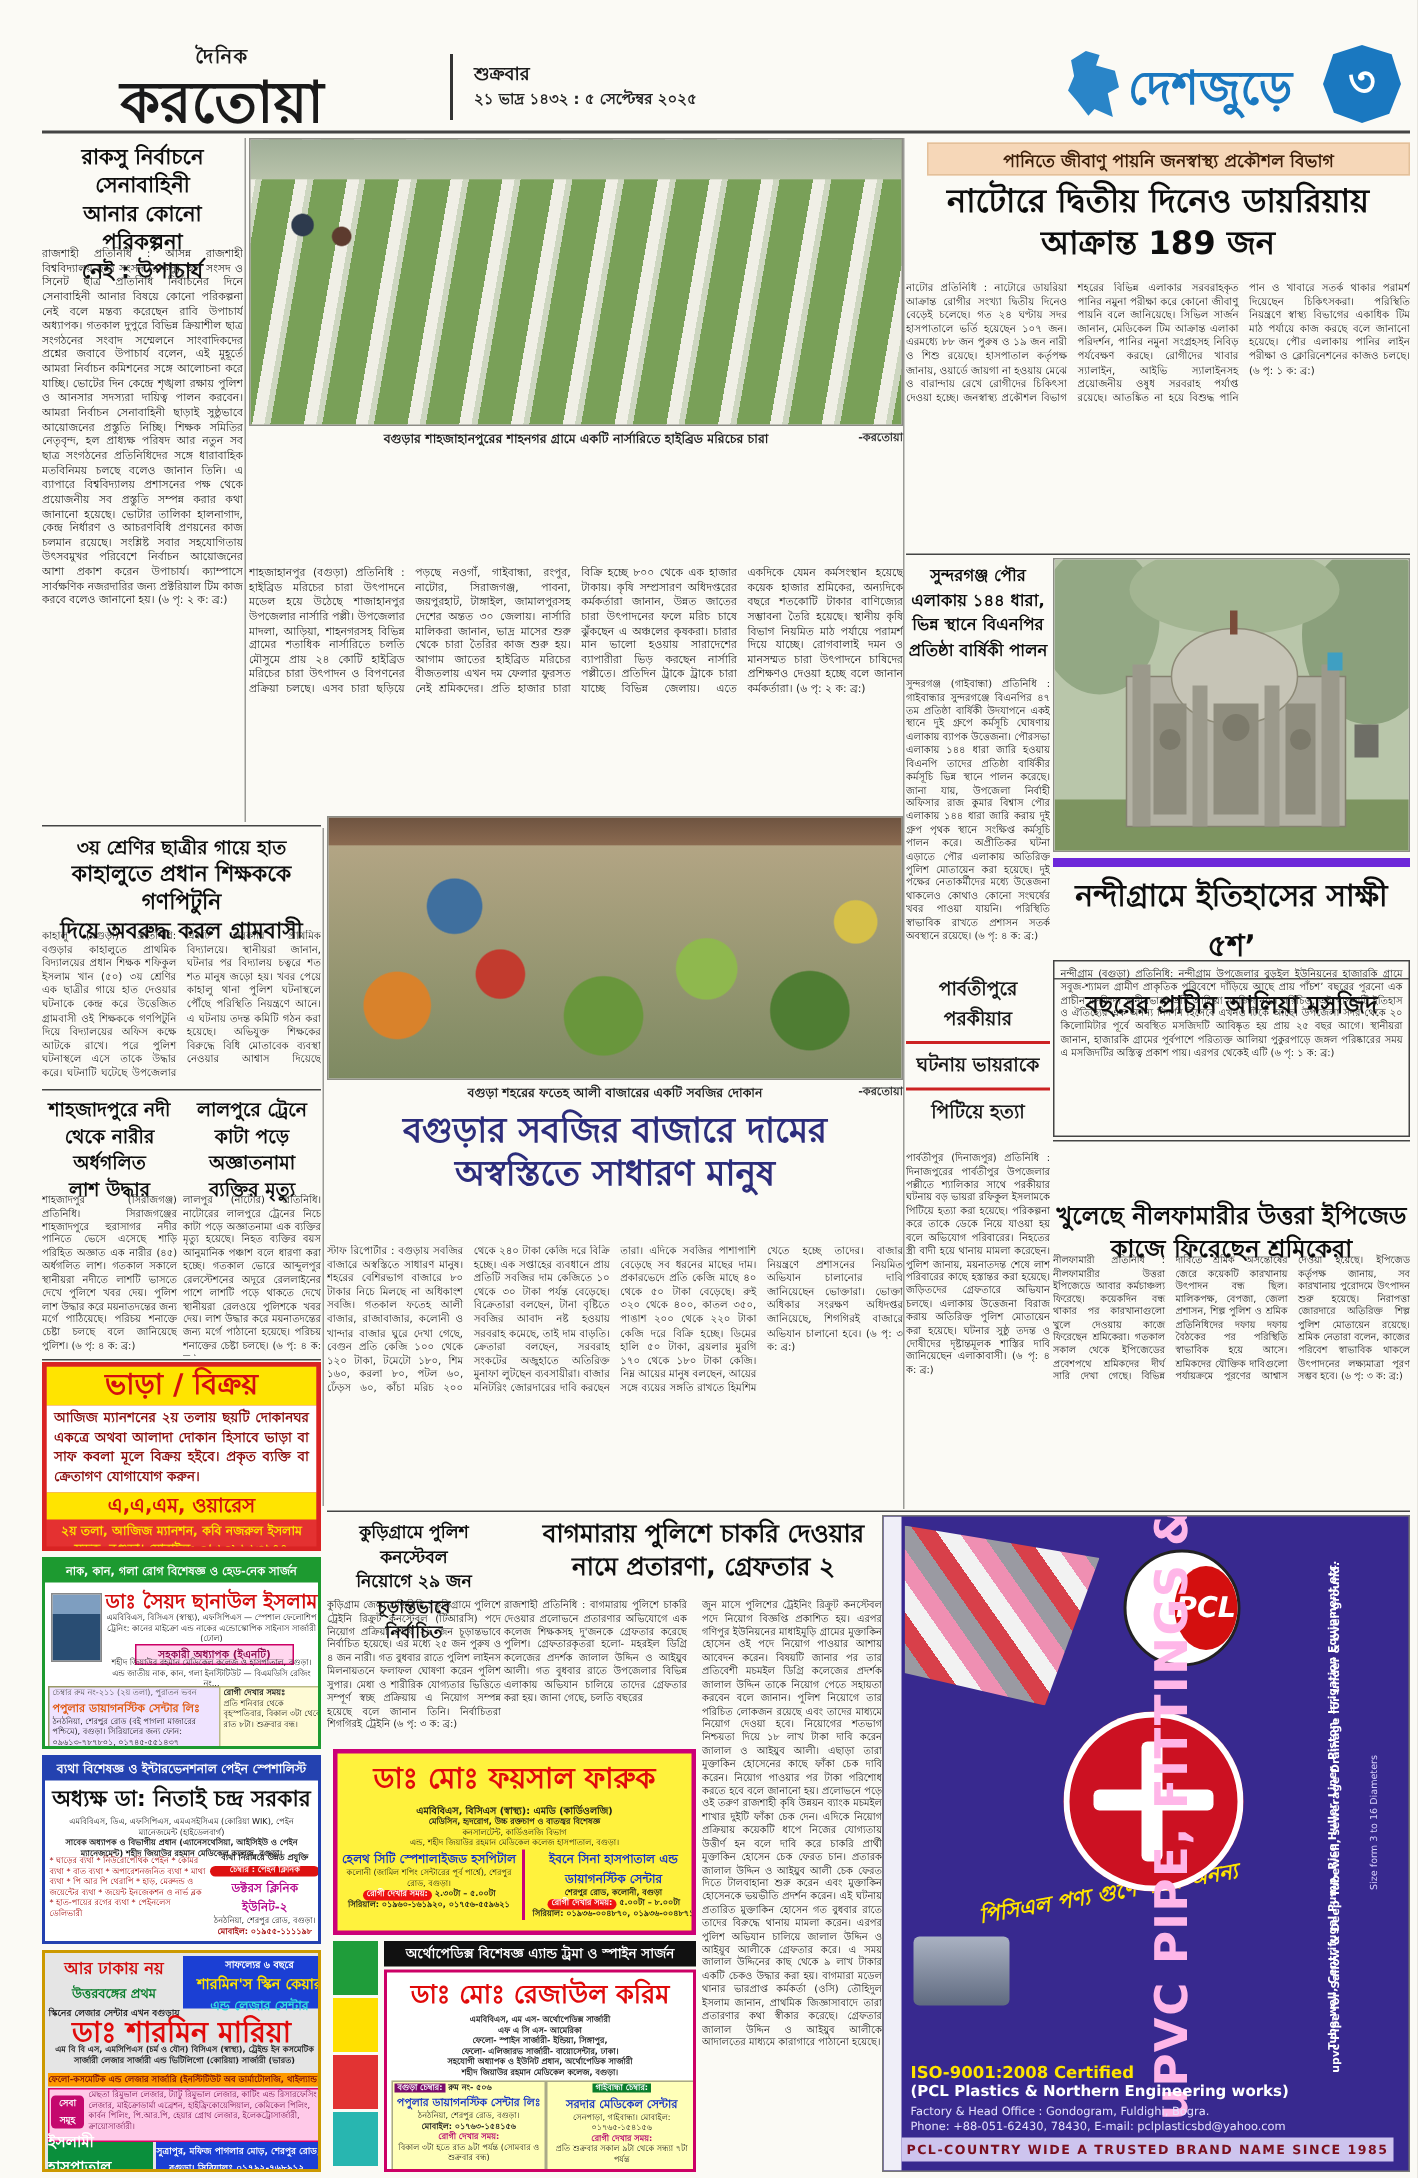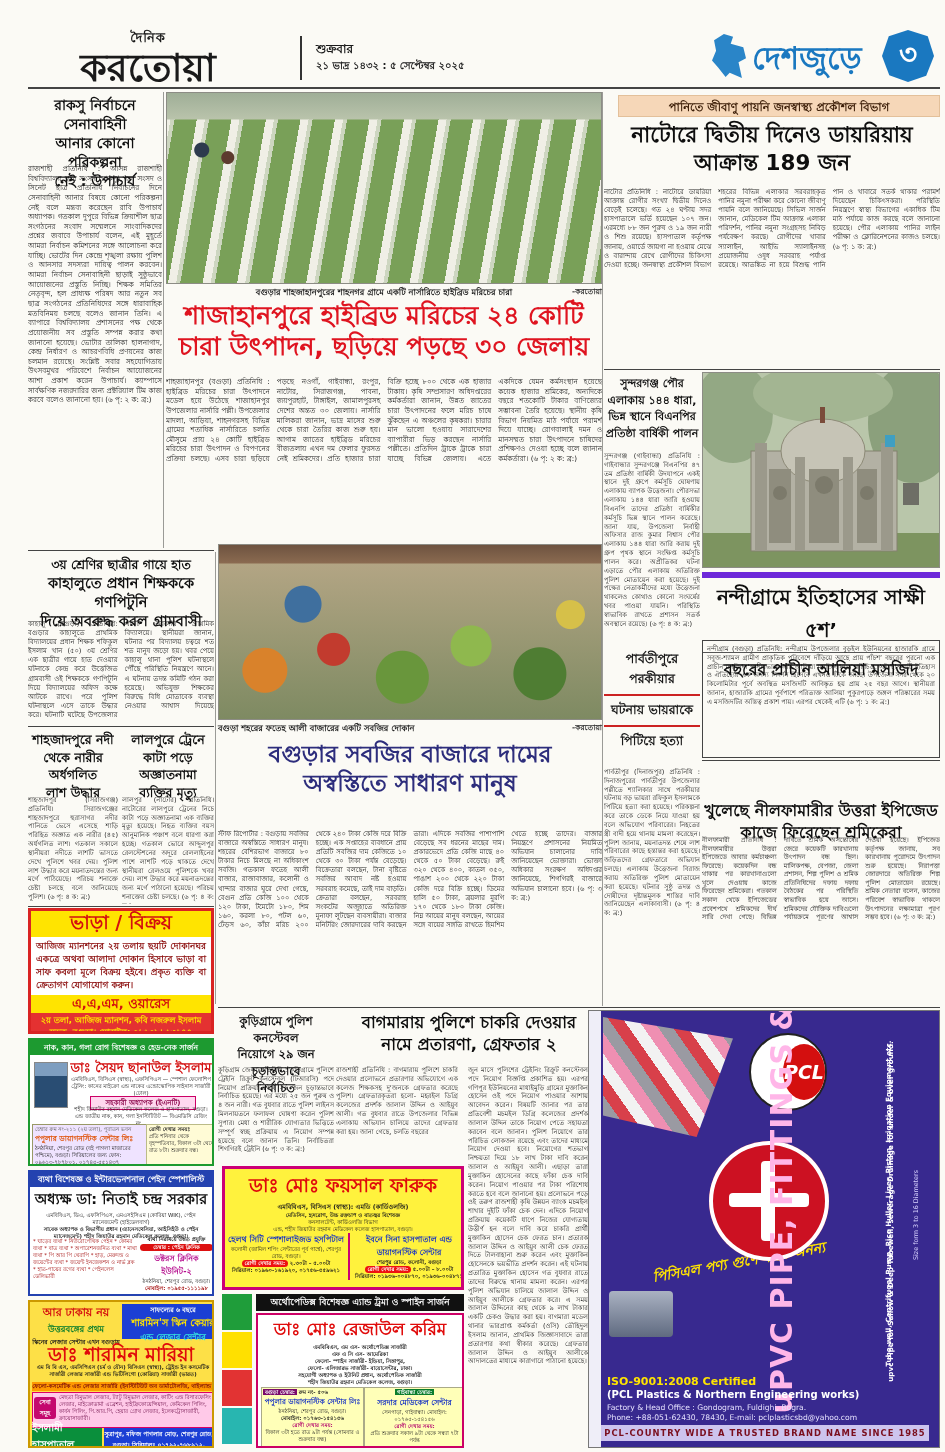--- a/index.html
+++ b/index.html
@@ -65,22 +65,20 @@
   <div class="b photo" style="left:166px;top:92px;width:436px;height:192px;background:
       linear-gradient(180deg,#9fae97 0,#b9c3ab 26px,rgba(0,0,0,0) 27px),
       radial-gradient(circle at 8% 30%, #2d3a4d 0 7px, rgba(0,0,0,0) 8px),
       radial-gradient(circle at 14% 34%, #5d3b2e 0 6px, rgba(0,0,0,0) 7px),
       repeating-linear-gradient(100deg,#f0efe6 0 8px,#cdd6c0 8px 12px,#79a058 12px 34px);"></div>
   <div class="b" style="left:166px;top:286px;width:436px;height:13px;">
     <div class="cap" style="text-align:center;">বগুড়ার শাহজাহানপুরের শাহনগর গ্রামে একটি নার্সারিতে হাইব্রিড মরিচের চারা</div>
     <div class="credit" style="position:absolute;right:0;top:0;">-করতোয়া</div>
   </div>
 
-  <div class="b hl red" style="left:166px;top:301px;width:436px;font-size:25px;line-height:1.22;color:#df1420;">শাজাহানপুরে হাইব্রিড মরিচের ২৪ কোটি
-চারা উৎপাদন, ছড়িয়ে পড়ছে ৩০ জেলায়</div>
   <div class="b bt c4" style="left:166px;top:377px;width:436px;height:166px;">শাহজাহানপুর (বগুড়া) প্রতিনিধি : হাইব্রিড মরিচের চারা উৎপাদনে মডেল হয়ে উঠেছে শাজাহানপুর উপজেলার নার্সারি পল্লী। উপজেলার মাদলা, আড়িয়া, শাহনগরসহ বিভিন্ন গ্রামের শতাধিক নার্সারিতে চলতি মৌসুমে প্রায় ২৪ কোটি হাইব্রিড মরিচের চারা উৎপাদন ও বিপণনের প্রক্রিয়া চলছে। এসব চারা ছড়িয়ে পড়ছে নওগাঁ, গাইবান্ধা, রংপুর, নাটোর, সিরাজগঞ্জ, পাবনা, জয়পুরহাট, টাঙ্গাইল, জামালপুরসহ দেশের অন্তত ৩০ জেলায়। নার্সারি মালিকরা জানান, ভাদ্র মাসের শুরু থেকে চারা তৈরির কাজ শুরু হয়। আগাম জাতের হাইব্রিড মরিচের বীজতলায় এখন দম ফেলার ফুরসত নেই শ্রমিকদের। প্রতি হাজার চারা বিক্রি হচ্ছে ৮০০ থেকে এক হাজার টাকায়। কৃষি সম্প্রসারণ অধিদপ্তরের কর্মকর্তারা জানান, উন্নত জাতের চারা উৎপাদনের ফলে মরিচ চাষে ঝুঁকছেন এ অঞ্চলের কৃষকরা। চারার মান ভালো হওয়ায় সারাদেশের ব্যাপারীরা ভিড় করছেন নার্সারি পল্লীতে। প্রতিদিন ট্রাকে ট্রাকে চারা যাচ্ছে বিভিন্ন জেলায়। এতে একদিকে যেমন কর্মসংস্থান হয়েছে কয়েক হাজার শ্রমিকের, অন্যদিকে বছরে শতকোটি টাকার বাণিজ্যের সম্ভাবনা তৈরি হয়েছে। স্থানীয় কৃষি বিভাগ নিয়মিত মাঠ পর্যায়ে পরামর্শ দিয়ে যাচ্ছে। রোগবালাই দমন ও মানসম্মত চারা উৎপাদনে চাষিদের প্রশিক্ষণও দেওয়া হচ্ছে বলে জানান কর্মকর্তারা। (৬ পৃ: ২ ক: ব্র:)</div>
 
   <div class="b kicker" style="left:618px;top:95px;width:322px;height:22px;line-height:22px;font-size:11.5px;">পানিতে জীবাণু পায়নি জনস্বাস্থ্য প্রকৌশল বিভাগ</div>
   <div class="b hl" style="left:604px;top:121px;width:336px;font-size:21.5px;line-height:1.3;">নাটোরে দ্বিতীয় দিনেও ডায়রিয়ায়
 আক্রান্ত 189 জন</div>
   <div class="b bt c3" style="left:604px;top:188px;width:336px;height:178px;font-size:6.8px;">নাটোর প্রতিনিধি : নাটোরে ডায়রিয়া আক্রান্ত রোগীর সংখ্যা দ্বিতীয় দিনেও বেড়েই চলেছে। গত ২৪ ঘণ্টায় সদর হাসপাতালে ভর্তি হয়েছেন ১০৭ জন। এরমধ্যে ৮৮ জন পুরুষ ও ১৯ জন নারী ও শিশু রয়েছে। হাসপাতাল কর্তৃপক্ষ জানায়, ওয়ার্ডে জায়গা না হওয়ায় মেঝে ও বারান্দায় রেখে রোগীদের চিকিৎসা দেওয়া হচ্ছে। জনস্বাস্থ্য প্রকৌশল বিভাগ শহরের বিভিন্ন এলাকার সরবরাহকৃত পানির নমুনা পরীক্ষা করে কোনো জীবাণু পায়নি বলে জানিয়েছে। সিভিল সার্জন জানান, মেডিকেল টিম আক্রান্ত এলাকা পরিদর্শন, পানির নমুনা সংগ্রহসহ নিবিড় পর্যবেক্ষণ করছে। রোগীদের খাবার স্যালাইন, আইভি স্যালাইনসহ প্রয়োজনীয় ওষুধ সরবরাহ পর্যাপ্ত রয়েছে। আতঙ্কিত না হয়ে বিশুদ্ধ পানি পান ও খাবারে সতর্ক থাকার পরামর্শ দিয়েছেন চিকিৎসকরা। পরিস্থিতি নিয়ন্ত্রণে স্বাস্থ্য বিভাগের একাধিক টিম মাঠ পর্যায়ে কাজ করছে বলে জানানো হয়েছে। পৌর এলাকায় পানির লাইন পরীক্ষা ও ক্লোরিনেশনের কাজও চলছে। (৬ পৃ: ১ ক: ব্র:)</div>
   <div class="b rule" style="left:604px;top:369px;width:336px;height:1px;"></div>
 
   <div class="b hl" style="left:604px;top:376px;width:96px;font-size:11px;line-height:1.5;white-space:normal;">সুন্দরগঞ্জ পৌর এলাকায় ১৪৪ ধারা, ভিন্ন স্থানে বিএনপির প্রতিষ্ঠা বার্ষিকী পালন</div>
   <div class="b bt" style="left:604px;top:452px;width:96px;height:188px;font-size:6.6px;">সুন্দরগঞ্জ (গাইবান্ধা) প্রতিনিধি : গাইবান্ধার সুন্দরগঞ্জে বিএনপির ৪৭ তম প্রতিষ্ঠা বার্ষিকী উদযাপনে একই স্থানে দুই গ্রুপে কর্মসূচি ঘোষণায় এলাকায় ব্যাপক উত্তেজনা। পৌরসভা এলাকায় ১৪৪ ধারা জারি হওয়ায় বিএনপি তাদের প্রতিষ্ঠা বার্ষিকীর কর্মসূচি ভিন্ন স্থানে পালন করেছে। জানা যায়, উপজেলা নির্বাহী অফিসার রাজ কুমার বিশ্বাস পৌর এলাকায় ১৪৪ ধারা জারি করায় দুই গ্রুপ পৃথক স্থানে সংক্ষিপ্ত কর্মসূচি পালন করে। অপ্রীতিকর ঘটনা এড়াতে পৌর এলাকায় অতিরিক্ত পুলিশ মোতায়েন করা হয়েছে। দুই পক্ষের নেতাকর্মীদের মধ্যে উত্তেজনা থাকলেও কোথাও কোনো সংঘর্ষের খবর পাওয়া যায়নি। পরিস্থিতি স্বাভাবিক রাখতে প্রশাসন সতর্ক অবস্থানে রয়েছে। (৬ পৃ: ৪ ক: ব্র:)</div>
@@ -147,21 +145,21 @@
       linear-gradient(180deg,#6e5340 0,#8a6a50 18px,rgba(0,0,0,0) 19px),
       radial-gradient(circle at 12% 72%, #d9822b 0 22px, rgba(0,0,0,0) 23px),
       radial-gradient(circle at 30% 60%, #c23b2e 0 16px, rgba(0,0,0,0) 17px),
       radial-gradient(circle at 48% 76%, #69963c 0 26px, rgba(0,0,0,0) 27px),
       radial-gradient(circle at 66% 58%, #8fb84e 0 20px, rgba(0,0,0,0) 21px),
       radial-gradient(circle at 84% 74%, #4f7d33 0 26px, rgba(0,0,0,0) 27px),
       radial-gradient(circle at 92% 40%, #d6c049 0 14px, rgba(0,0,0,0) 15px),
       radial-gradient(circle at 22% 34%, #3f6f9e 0 18px, rgba(0,0,0,0) 19px),
       linear-gradient(180deg,#b9a888 0,#7e8a62 100%);"></div>
   <div class="b" style="left:218px;top:722px;width:384px;height:13px;">
-    <div class="cap" style="">বগুড়া শহরের ফতেহ আলী বাজারের একটি সবজির দোকান</div>
+    <div class="cap" style="text-align:center;">বগুড়া শহরের ফতেহ আলী বাজারের একটি সবজির দোকান</div>
     <div class="credit" style="position:absolute;right:0;top:0;">-করতোয়া</div>
   </div>
 
   <div class="b hl navy" style="left:218px;top:740px;width:384px;font-size:23px;line-height:1.25;color:#2d2d7c;">বগুড়ার সবজির বাজারে দামের
 অস্বস্তিতে সাধারণ মানুষ</div>
   <div class="b bt c4" style="left:218px;top:830px;width:384px;height:174px;font-size:6.8px;">স্টাফ রিপোর্টার : বগুড়ায় সবজির বাজারে অস্বস্তিতে সাধারণ মানুষ। শহরের বেশিরভাগ বাজারে ৮০ টাকার নিচে মিলছে না অধিকাংশ সবজি। গতকাল ফতেহ আলী বাজার, রাজাবাজার, কলোনী ও খান্দার বাজার ঘুরে দেখা গেছে, বেগুন প্রতি কেজি ১০০ থেকে ১২০ টাকা, টমেটো ১৮০, শিম ১৬০, করলা ৮০, পটল ৬০, ঢেঁড়স ৬০, কাঁচা মরিচ ২০০ থেকে ২৪০ টাকা কেজি দরে বিক্রি হচ্ছে। এক সপ্তাহের ব্যবধানে প্রায় প্রতিটি সবজির দাম কেজিতে ১০ থেকে ৩০ টাকা পর্যন্ত বেড়েছে। বিক্রেতারা বলছেন, টানা বৃষ্টিতে সবজির আবাদ নষ্ট হওয়ায় সরবরাহ কমেছে, তাই দাম বাড়তি। ক্রেতারা বলছেন, সরবরাহ সংকটের অজুহাতে অতিরিক্ত মুনাফা লুটছেন ব্যবসায়ীরা। বাজার মনিটরিং জোরদারের দাবি করছেন তারা। এদিকে সবজির পাশাপাশি বেড়েছে সব ধরনের মাছের দাম। প্রকারভেদে প্রতি কেজি মাছে ৪০ থেকে ৫০ টাকা বেড়েছে। রুই ৩২০ থেকে ৪০০, কাতল ৩৫০, পাঙাশ ২০০ থেকে ২২০ টাকা কেজি দরে বিক্রি হচ্ছে। ডিমের হালি ৫০ টাকা, ব্রয়লার মুরগি ১৭০ থেকে ১৮০ টাকা কেজি। নিম্ন আয়ের মানুষ বলছেন, আয়ের সঙ্গে ব্যয়ের সঙ্গতি রাখতে হিমশিম খেতে হচ্ছে তাদের। বাজার নিয়ন্ত্রণে প্রশাসনের নিয়মিত অভিযান চালানোর দাবি জানিয়েছেন ভোক্তারা। ভোক্তা অধিকার সংরক্ষণ অধিদপ্তর জানিয়েছে, শিগগিরই বাজারে অভিযান চালানো হবে। (৬ পৃ: ৩ ক: ব্র:)</div>
   <div class="b rule" style="left:218px;top:1007px;width:722px;height:1px;"></div>
 
   <div class="b hl" style="left:218px;top:1013px;width:116px;font-size:11.5px;line-height:1.45;">কুড়িগ্রামে পুলিশ কনস্টেবল
 নিয়োগে ২৯ জন চূড়ান্তভাবে
@@ -206,21 +204,21 @@
     <div class="tiny" style="position:absolute;left:3px;top:66px;width:104px;height:56px;color:#a30b0b;">* ঘাড়ের ব্যথা * নিউরোপেথিক পেইন * কোমর ব্যথা * বাত ব্যথা * অপারেশনজনিত ব্যথা * মাথা ব্যথা * পি আর পি থেরাপি * হাড়, মেরুদন্ড ও জয়েন্টের ব্যথা * জয়েন্ট ইনজেকশন ও নার্ভ ব্লক * হাত-পায়ের রগের ব্যথা * পেইনলেস ডেলিভারী</div>
     <div style="position:absolute;left:110px;top:64px;width:73px;">
       <div class="tiny" style="font-weight:bold;text-align:center;">ব্যথা নিরাময়ে উন্নত প্রযুক্তি</div>
       <div class="tiny chip" style="display:block;text-align:center;background:#d11;margin:1px 0;">চেম্বার : পেইন ক্লিনিক</div>
       <div style="color:#b50b8d;font-size:8px;font-weight:900;text-align:center;">ডক্টরস ক্লিনিক ইউনিট-২</div>
       <div class="tiny" style="text-align:center;">ঠনঠনিয়া, শেরপুর রোড, বগুড়া।</div>
       <div class="tiny" style="text-align:center;color:#a30b0b;font-weight:bold;">মোবাইল: ০১৯৫৫-১১১১৯৮</div>
     </div>
   </div>
 
-  <div class="b ad" style="left:28px;top:1300px;width:186px;height:148px;border:2px solid #cc9900;background:#fde047;">
+  <div class="b ad" style="left:28px;top:1300px;width:186px;height:148px;border:2px solid #cc9900;background:#e5e5e5;">
     <div style="position:absolute;left:2px;top:2px;width:88px;">
       <div style="color:#d40f0f;font-size:11px;font-weight:900;text-align:center;">আর ঢাকায় নয়</div>
       <div style="color:#0a7d2c;font-size:8.6px;font-weight:900;text-align:center;">উত্তরবঙ্গের প্রথম</div>
       <div style="font-size:6px;font-weight:bold;text-align:center;">স্কিনের লেজার সেন্টার এখন বগুড়ায়</div>
     </div>
     <div style="position:absolute;left:92px;top:2px;width:102px;height:34px;background:#1b3fd4;padding-top:1px;">
       <div style="color:#fff;font-size:6.4px;font-weight:bold;text-align:center;">সাফল্যের ৬ বছরে</div>
       <div style="color:#ffe400;font-size:9.6px;font-weight:900;text-align:center;">শারমিন'স স্কিন কেয়ার</div>
       <div style="color:#35e0e0;font-size:8.4px;font-weight:900;text-align:center;">এন্ড লেজার সেন্টার</div>
     </div>

